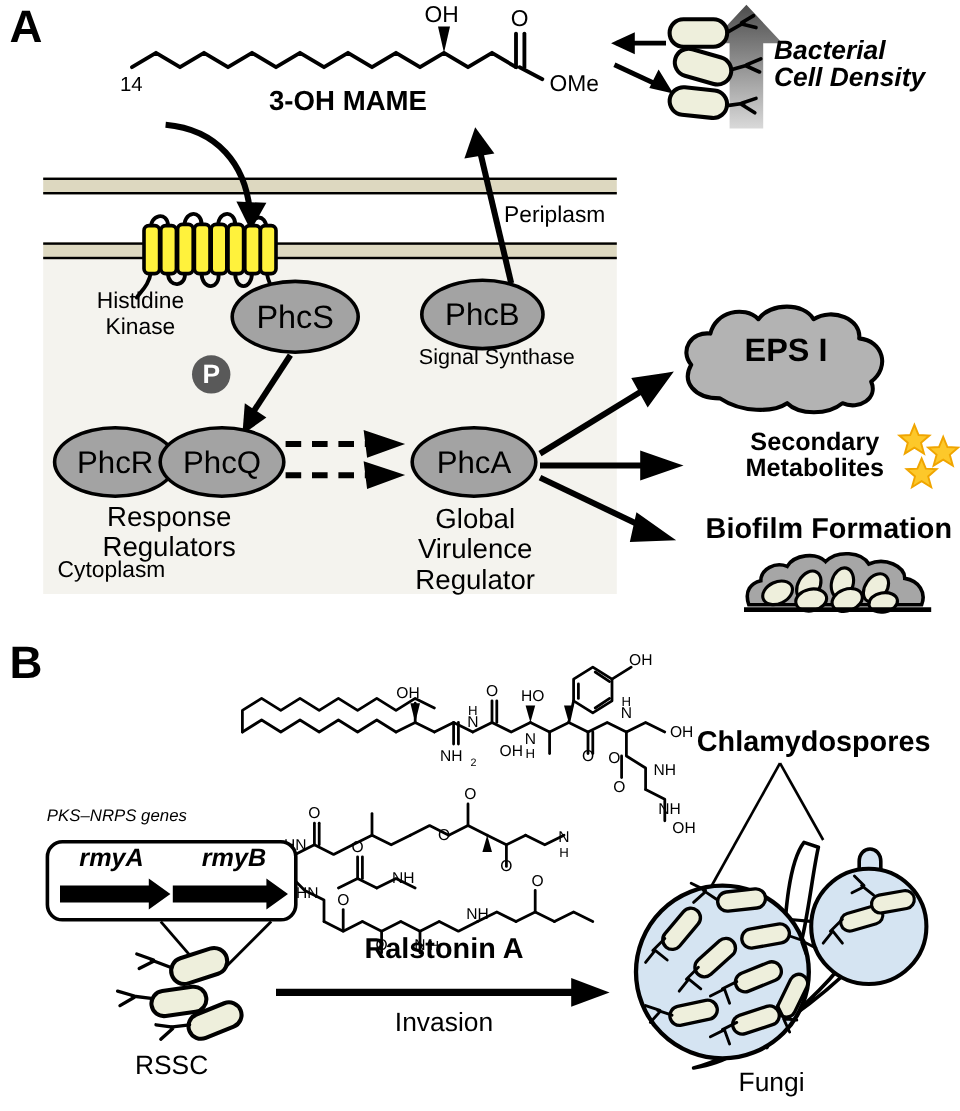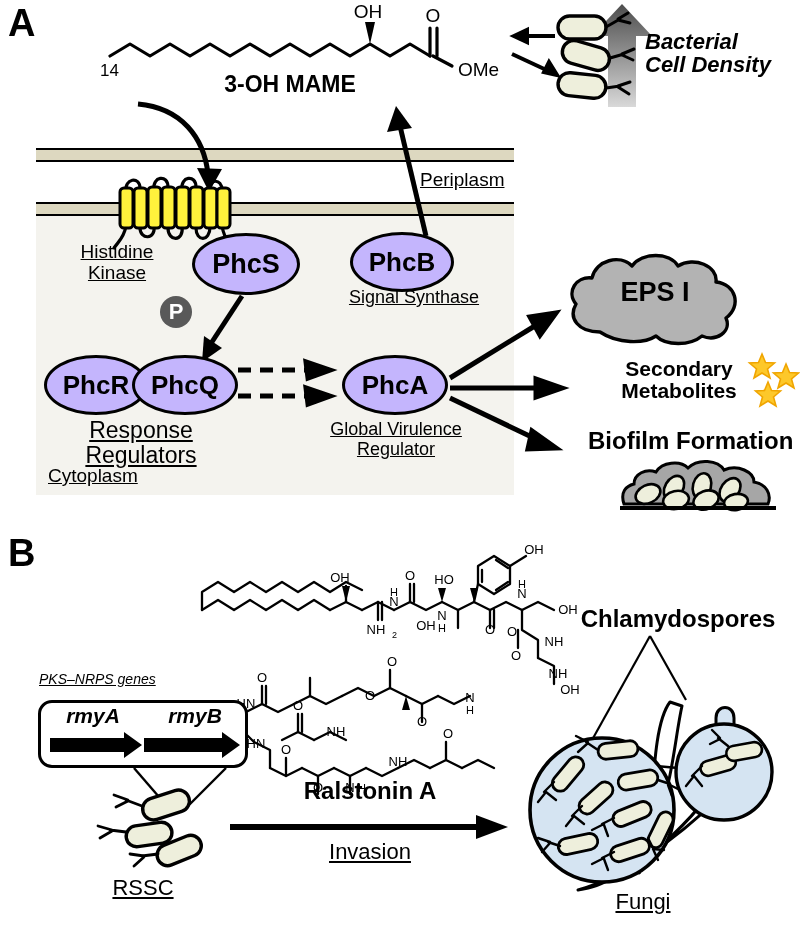--- a/index.html
+++ b/index.html
@@ -13,42 +13,42 @@
   .abs{position:absolute;}
 
   
   .panel-letter{
     font-size:38px;font-weight:bold;line-height:1;
     font-family:"Liberation Sans", sans-serif;
   }
 
   
   .lbl-bold{font-weight:bold;line-height:1.05;}
-  .lbl-plain{font-weight:normal;line-height:1.1;text-decoration:underline;}
+  .lbl-plain{font-weight:normal;line-height:1.1;}
   .center{text-align:center;}
 
   
   .cell-box{
     background:#f4f3ee;
     border:0;
   }
   .mem-band{
     background:#ddd8c0;
     border-top:2.5px solid #000;
     border-bottom:2.5px solid #000;
     box-sizing:border-box;
   }
 
   
   .prot{
-    background:#c4b5fd;
+    background:#a3a3a3;
     border:3px solid #000;
     border-radius:50%;
     display:flex;align-items:center;justify-content:center;
-    font-weight:bold;
+    font-weight:normal;
     box-sizing:border-box;
   }
 
   
   .gene-box{
     border:3px solid #000;border-radius:14px;background:#fff;
     box-sizing:border-box;
   }
   .gene-name{font-style:italic;font-weight:bold;}
 
@@ -195,21 +195,21 @@
       <line x1="2" y1="8" x2="72" y2="8" stroke-dasharray="13,9"></line>
       <polygon points="94,8 70,0 72,16"></polygon>
       <line x1="2" y1="34" x2="72" y2="34" stroke-dasharray="13,9"></line>
       <polygon points="94,34 70,26 72,42"></polygon>
     </g>
   </svg>
 
   <div class="abs prot" style="left:342px;top:355px;width:106px;height:60px;font-size:26px;">
     <span>PhcA</span>
   </div>
-  <div class="abs lbl-plain nosel center" style="left:316px;top:420px;width:160px;font-size:18px;">
+  <div class="abs lbl-plain nosel center" style="left:316px;top:420px;width:160px;font-size:23px;">
     <div>Global Virulence</div>
     <div>Regulator</div>
   </div>
 
   <svg class="abs" style="left:446px;top:300px;" width="130" height="150" viewBox="0 0 130 150">
     <g stroke="#000" stroke-width="5" fill="#000">
       <line x1="4" y1="78" x2="92" y2="24"></line>
       <polygon points="110,13 84,17 94,35"></polygon>
       <line x1="4" y1="88" x2="94" y2="88"></line>
       <polygon points="116,88 90,79 90,97"></polygon>

